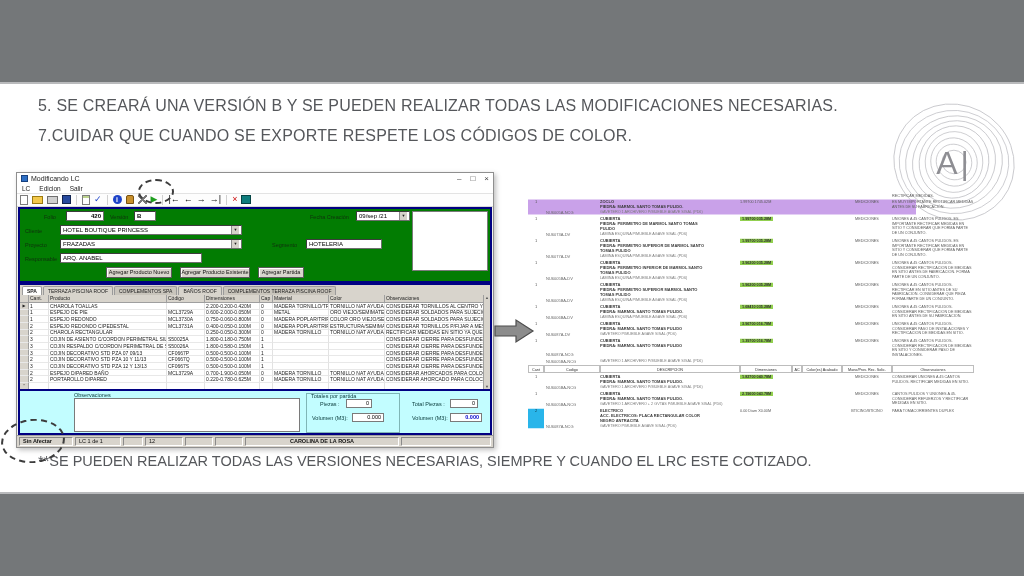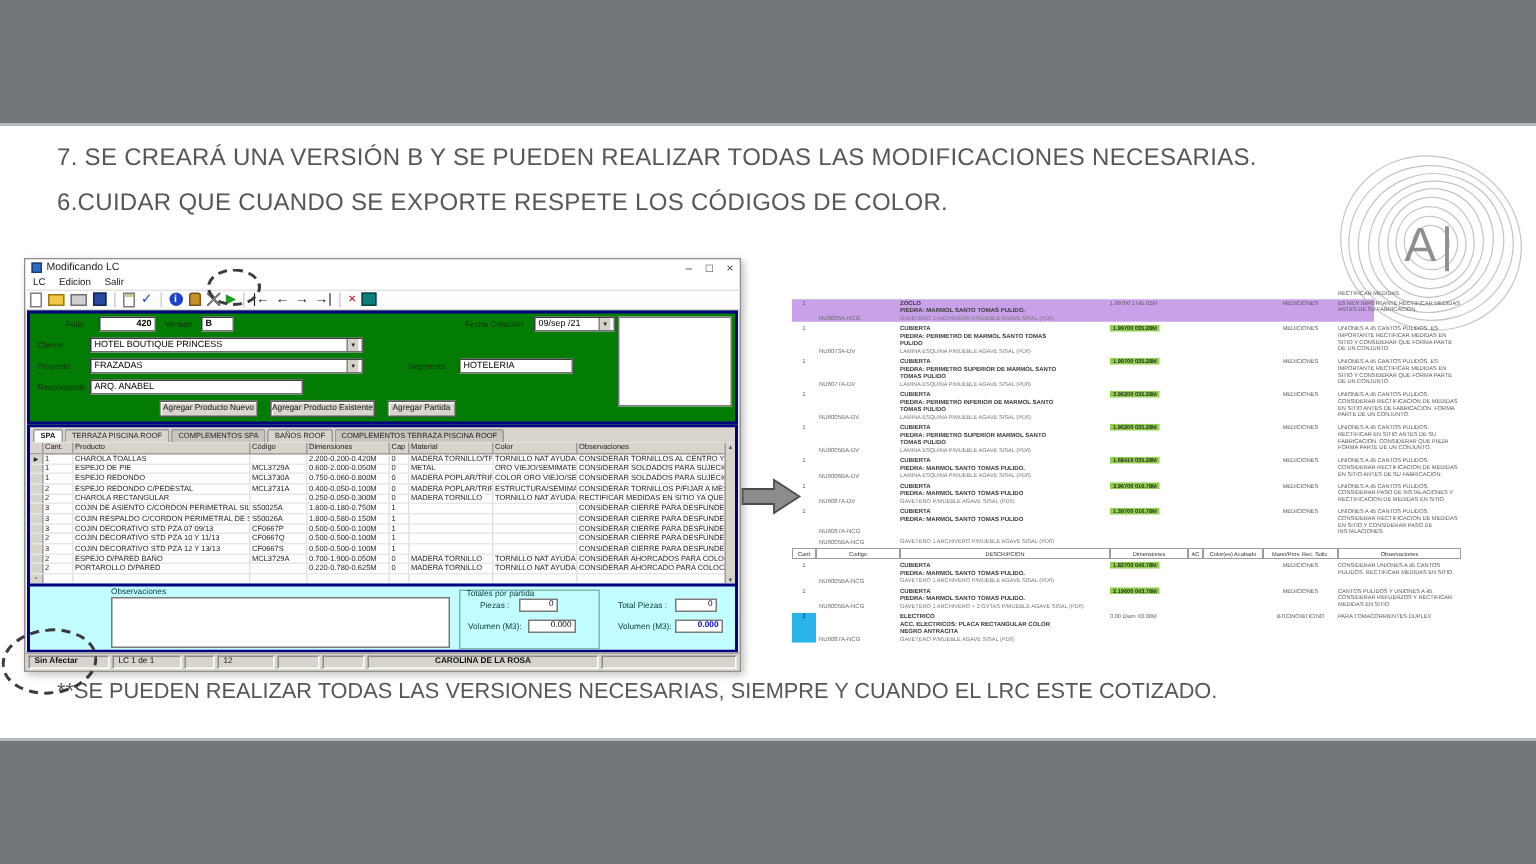--- a/index.html
+++ b/index.html
@@ -118,22 +118,22 @@
   .xhead .hc { border:1px solid #7d7d7d; font-size:7.5px; color:#333; text-align:center; height:14px; line-height:13px;
                overflow:hidden; white-space:nowrap; }
   .cyanblock { background:#29b5ea; display:block; width:100%; height:100%; min-height:34px; }
 </style>
 </head>
 <body>
 
 <div class="bar bar-top"></div>
 <div class="bar bar-bottom"></div>
 
-<div class="headline" id="line1">7. SE CREARÁ UNA VERSIÓN B Y SE PUEDEN REALIZAR TODAS LAS MODIFICACIONES NECESARIAS.</div>
-<div class="headline" id="line2">6.CUIDAR QUE CUANDO SE EXPORTE RESPETE LOS CÓDIGOS DE COLOR.</div>
+<div class="headline" id="line1">5. SE CREARÁ UNA VERSIÓN B Y SE PUEDEN REALIZAR TODAS LAS MODIFICACIONES NECESARIAS.</div>
+<div class="headline" id="line2">7.CUIDAR QUE CUANDO SE EXPORTE RESPETE LOS CÓDIGOS DE COLOR.</div>
 <div class="footnote">**SE PUEDEN REALIZAR TODAS LAS VERSIONES NECESARIAS, SIEMPRE Y CUANDO EL LRC ESTE COTIZADO.</div>
 
 <svg class="logo" id="logo" viewBox="0 0 124 124">
     <ellipse cx="62" cy="62" rx="12.1" ry="11.7" transform="rotate(23 62 62)" fill="none" stroke="#c4c4c8" stroke-width="0.8"></ellipse>
     <ellipse cx="62" cy="62" rx="18.2" ry="17.4" transform="rotate(46 62 62)" fill="none" stroke="#c4c4c8" stroke-width="0.8"></ellipse>
     <ellipse cx="62" cy="62" rx="24.299999999999997" ry="23.1" transform="rotate(69 62 62)" fill="none" stroke="#c4c4c8" stroke-width="0.8"></ellipse>
     <ellipse cx="62" cy="62" rx="30.4" ry="28.8" transform="rotate(92 62 62)" fill="none" stroke="#c4c4c8" stroke-width="0.8"></ellipse>
     <ellipse cx="62" cy="62" rx="36.5" ry="34.5" transform="rotate(115 62 62)" fill="none" stroke="#c4c4c8" stroke-width="0.8"></ellipse>
     <ellipse cx="62" cy="62" rx="42.599999999999994" ry="40.2" transform="rotate(138 62 62)" fill="none" stroke="#c4c4c8" stroke-width="0.8"></ellipse>
     <ellipse cx="62" cy="62" rx="48.699999999999996" ry="45.9" transform="rotate(161 62 62)" fill="none" stroke="#c4c4c8" stroke-width="0.8"></ellipse>

